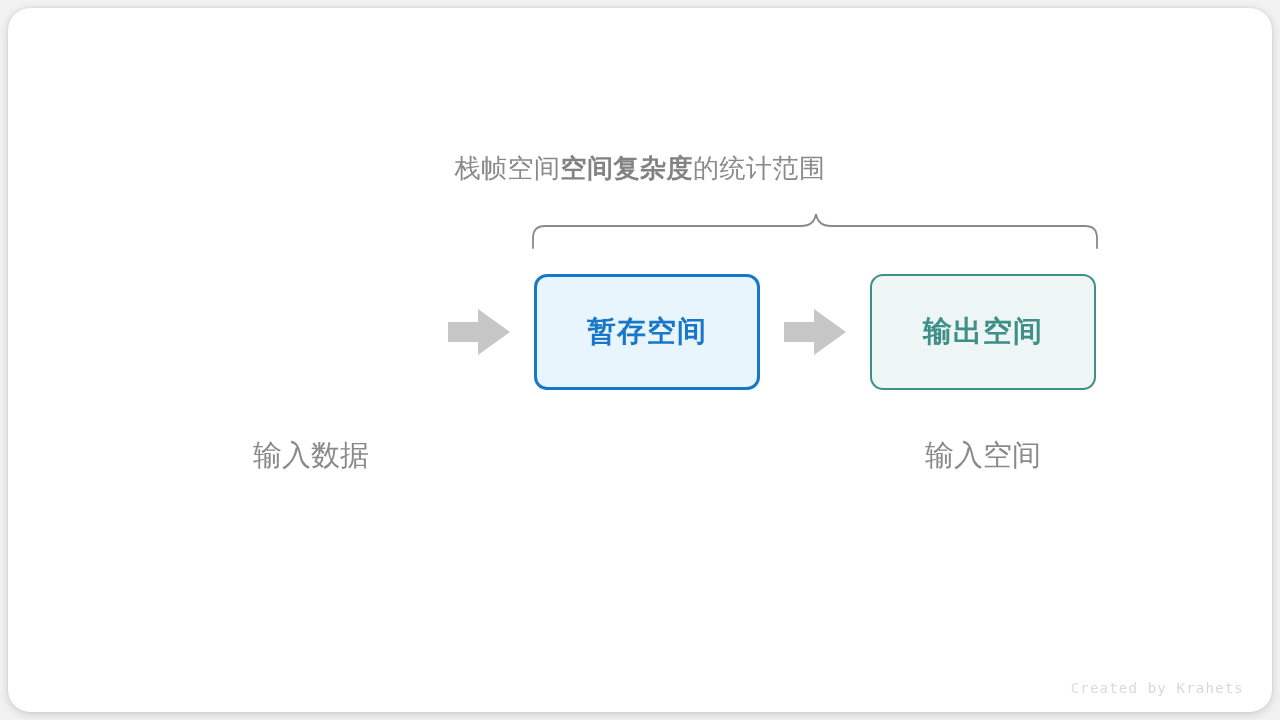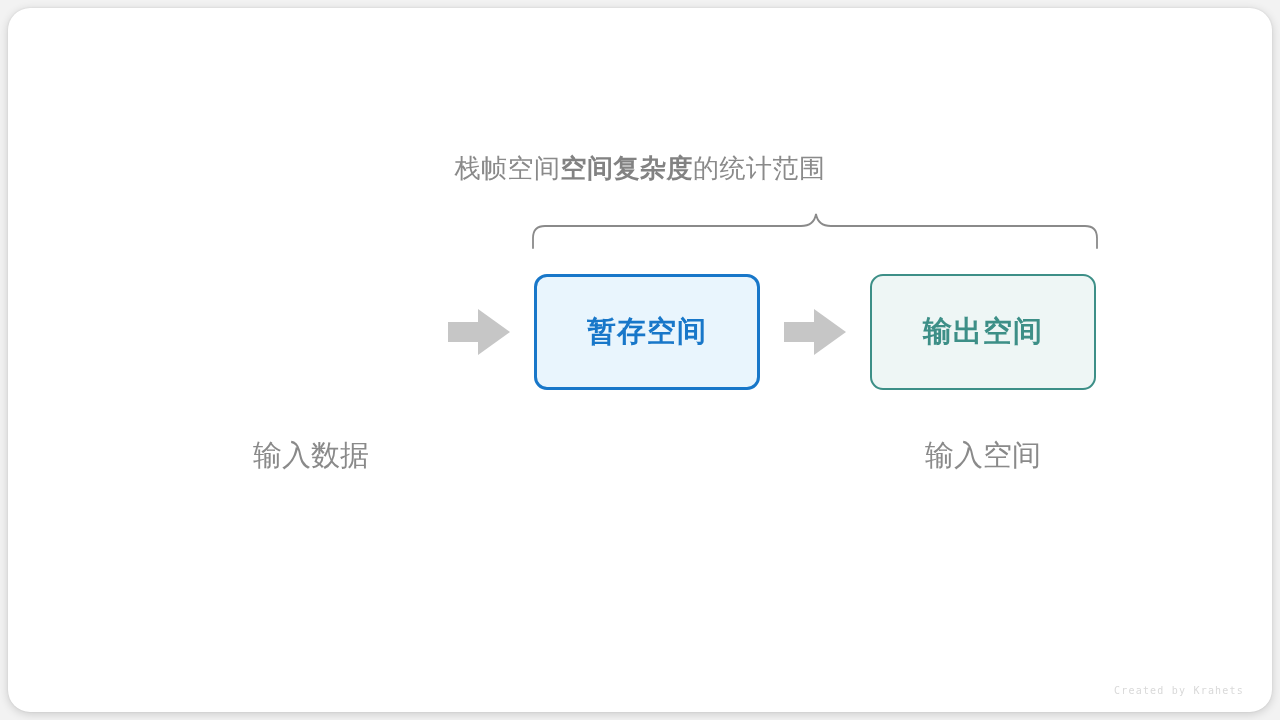--- a/index.html
+++ b/index.html
@@ -120,21 +120,21 @@
   #caption-temp   { left: 526px; }
   #caption-output { left: 862px; }
   .caption-line { display: block; white-space: nowrap; }
 
   
   #credit {
     position: absolute;
     right: 28px;
     bottom: 16px;
     font-family: "DejaVu Sans Mono", "Liberation Mono", monospace;
-    font-size: 10px;
+    font-size: 14px;
     color: #d9d9d9;
     letter-spacing: 1.2px;
     white-space: nowrap;
   }
 </style>
 </head>
 <body>
 
 <div id="canvas">
   <div id="card">

